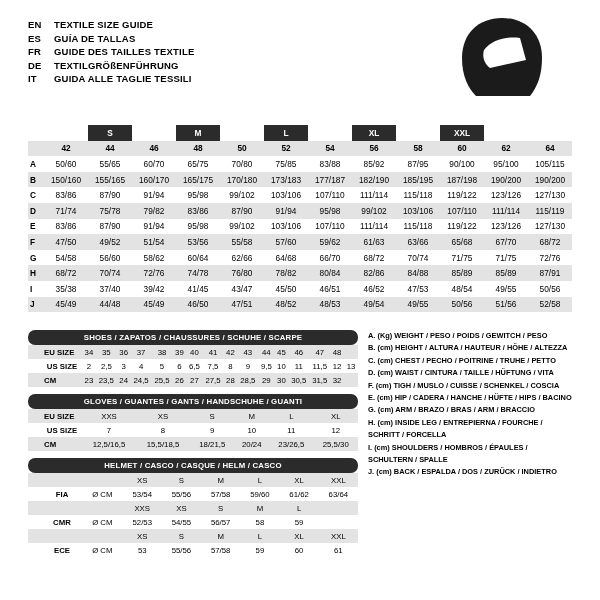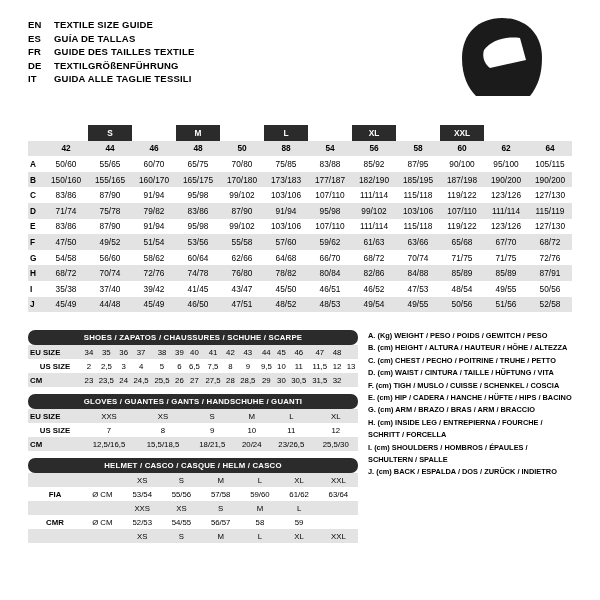--- a/index.html
+++ b/index.html
@@ -33,21 +33,21 @@
   .hdr-num td { font-weight:bold; }
 
   
   .lower { position:absolute; left:28px; top:330px; width:544px; display:flex; }
   .lower-left { width:330px; }
   .lower-right { width:214px; padding-left:10px; font-size:7.4px; line-height:12.4px;font-weight:bold; }
   .lower-right div { white-space:nowrap; }
 
   .sec { width:100%; border-collapse:collapse; font-size:7.8px; }
   .sec td { padding:0 2px; height:14px; vertical-align:middle; text-align:center; white-space:nowrap; }
-  .sec td.k { text-align:left; font-weight:bold; width:54px; padding-left:2px; }
+  .sec td.k { text-align:left; font-weight:bold; width:54px; padding-left:16px; }
   .sec tr.title td { background:#2b2b2b; color:#fff; font-weight:bold; text-align:center; height:15px; letter-spacing:.2px;border-radius:7px; }
   .sec tr.shade td { background:#e3e3e3; }
   .sec tr.plain td { background:#ffffff;text-align:center; }
   .spacer { height:7px; }
 </style>
 </head>
 <body>
 
 <div class="page">
 
@@ -97,21 +97,21 @@
         <td></td>
         <td></td>
       </tr>
       <tr class="hdr-num row-alt">
         <td class="lbl"></td>
         <td>42</td>
         <td>44</td>
         <td>46</td>
         <td>48</td>
         <td>50</td>
-        <td>88</td>
+        <td>52</td>
         <td>54</td>
         <td>56</td>
         <td>58</td>
         <td>60</td>
         <td>62</td>
         <td>64</td>
       </tr>
 
       <tr class="row-white">
         <td class="lbl">A</td>
@@ -422,20 +422,30 @@
         <tr class="shade">
           <td class="k"></td>
           <td></td>
           <td>XS</td>
           <td>S</td>
           <td>M</td>
           <td>L</td>
           <td>XL</td>
           <td>XXL</td>
         </tr>
+        <tr class="plain">
+          <td class="k">ECE</td>
+          <td>Ø CM</td>
+          <td>53</td>
+          <td>55/56</td>
+          <td>57/58</td>
+          <td>59</td>
+          <td>60</td>
+          <td>61</td>
+        </tr>
       </tbody>
         </table>
 
     </div>
 
     <div class="lower-right">
       <div>A. (Kg) WEIGHT / PESO / POIDS / GEWITCH / PESO</div>
       <div>B. (cm) HEIGHT / ALTURA / HAUTEUR / HÖHE / ALTEZZA</div>
       <div>C. (cm) CHEST / PECHO / POITRINE / TRUHE / PETTO</div>
       <div>D. (cm) WAIST / CINTURA / TAILLE / HÜFTUNG / VITA</div>

